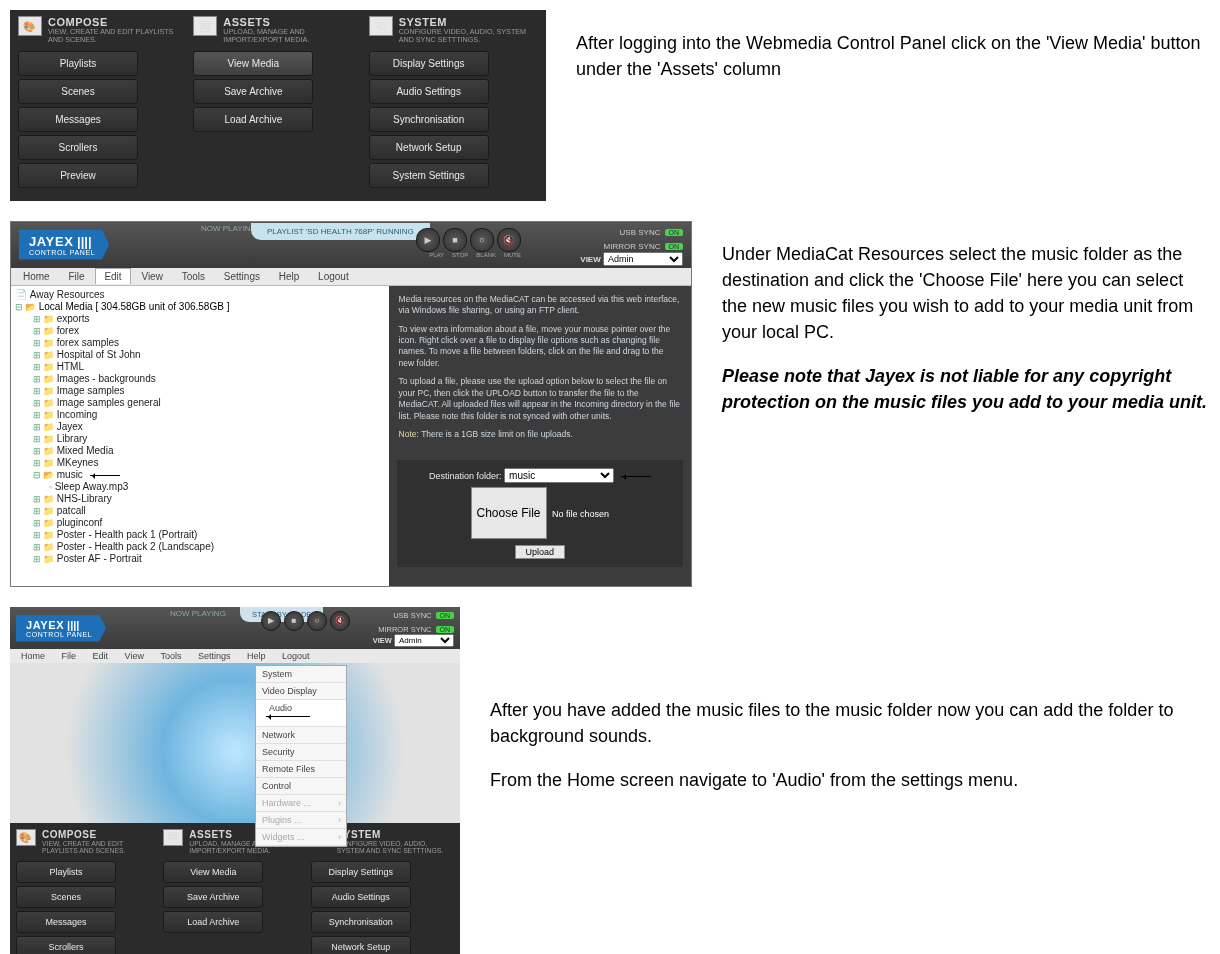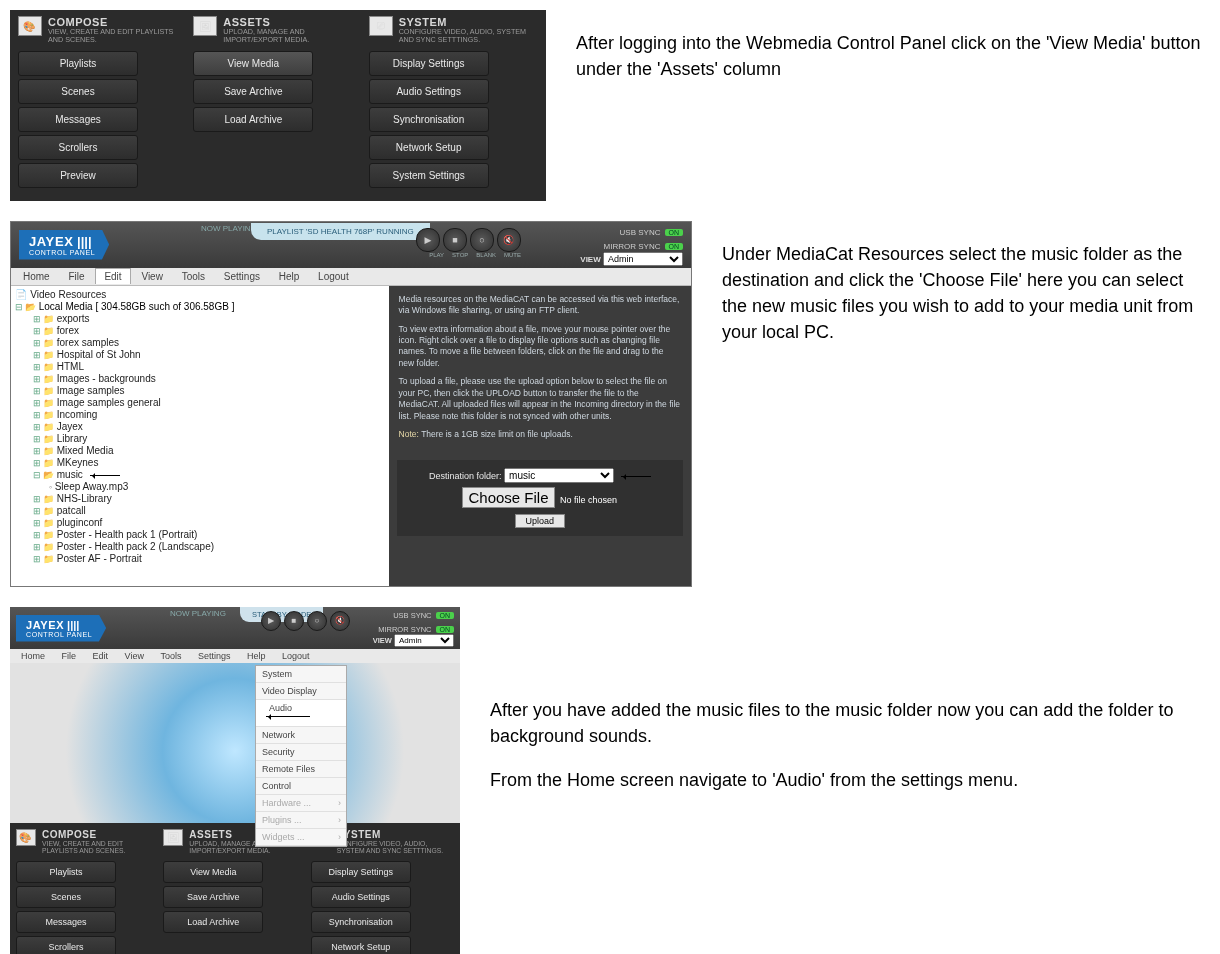--- a/index.html
+++ b/index.html
@@ -44,21 +44,21 @@
   .tree-item.leaf::before{content:"   ◦ ";color:#888}
   .arrow{display:inline-block;width:30px;border-top:1.5px solid #000;position:relative;vertical-align:middle;margin-left:4px}
   .arrow::before{content:"";position:absolute;left:-1px;top:-3px;border:3px solid transparent;border-right-color:#000}
   .side{width:45%;background:#3c3c3c;position:relative}
   .mcat-hdr{background:linear-gradient(#2d6fb0,#1a4c80);color:#fff;font-size:10px;font-weight:bold;padding:4px 6px;display:flex;justify-content:space-between}
   .mcat-body{color:#cfd8e0;font-size:8.5px;padding:8px 10px;line-height:1.35}
   .mcat-body p{margin:0 0 7px}
   .mcat-note{color:#e7d9a8}
   .mcat-form{background:#303030;margin:4px 8px 8px;padding:8px;text-align:center;color:#e8e8e8;font-size:9px}
   .mcat-form select{width:110px;font-size:10px}
-  .mcat-form .filebtn{background:#e7e7e7;border:1px solid #888;font-size:15px;padding:1px 5px}
+  .mcat-form .filebtn{background:#e7e7e7;border:1px solid #888;font-size:12px;padding:18px 5px}
   .mcat-form .nofile{color:#fff;font-size:9px;margin-left:3px}
   .mcat-form .upl{margin-top:6px;background:#e7e7e7;border:1px solid #888;font-size:9px;padding:1px 10px}
   
   .panel3{width:450px;background:#2d2d2d}
   .p3-top{background:linear-gradient(#555,#3a3a3a);height:42px;position:relative}
   .p3-top .logo{left:6px;top:8px;font-size:11px}
   .p3-top .nowplay{left:160px}
   .p3-top .pill2{position:absolute;left:230px;top:0;background:#cfe2ec;color:#2a5e7a;font-size:7.5px;padding:3px 12px;border-radius:0 0 9px 9px}
   .p3-top .trans{right:110px;top:4px}
   .p3-top .trans .tbtn{width:18px;height:18px;font-size:8px}
@@ -170,22 +170,22 @@
       <span>File</span>
       <span class="act">Edit</span>
       <span>View</span>
       <span>Tools</span>
       <span>Settings</span>
       <span>Help</span>
       <span>Logout</span>
     </div>
     <div class="p2-body">
       <div class="tree">
-        <div class="tree-hdr">📄 <span>Video Resources</span></div>
-        <div class="tree-item open tree-root"><span>Local Media [ 304.58GB such of 306.58GB ]</span></div>
+        <div class="tree-hdr">📄 <span>Away Resources</span></div>
+        <div class="tree-item open tree-root"><span>Local Media [ 304.58GB unit of 306.58GB ]</span></div>
         <div class="tree-indent" id="tree-list">
             <div class="tree-item">exports</div>
             <div class="tree-item">forex</div>
             <div class="tree-item">forex samples</div>
             <div class="tree-item">Hospital of St John</div>
             <div class="tree-item">HTML</div>
             <div class="tree-item">Images - backgrounds</div>
             <div class="tree-item">Image samples</div>
             <div class="tree-item">Image samples general</div>
             <div class="tree-item">Incoming</div>
@@ -220,20 +220,21 @@
             <button class="filebtn">Choose File</button>
             <span class="nofile">No file chosen</span>
           </div>
           <button class="upl">Upload</button>
         </div>
       </div>
     </div>
   </div>
   <div class="caption">
     <p>Under MediaCat Resources select the music folder as the destination and click the 'Choose File' here you can select the new music files you wish to add to your media unit from your local PC.</p>
+    <p class="note">Please note that Jayex is not liable for any copyright protection on the music files you add to your media unit.</p>
   </div>
 </div>
 
 <div class="row">
   <div class="panel3">
     <div class="p3-top">
       <div class="logo">
         <span style="font-size:11px;font-weight:bold;display:inline">JAYEX</span> ||||
         <span>CONTROL PANEL</span>
       </div>

